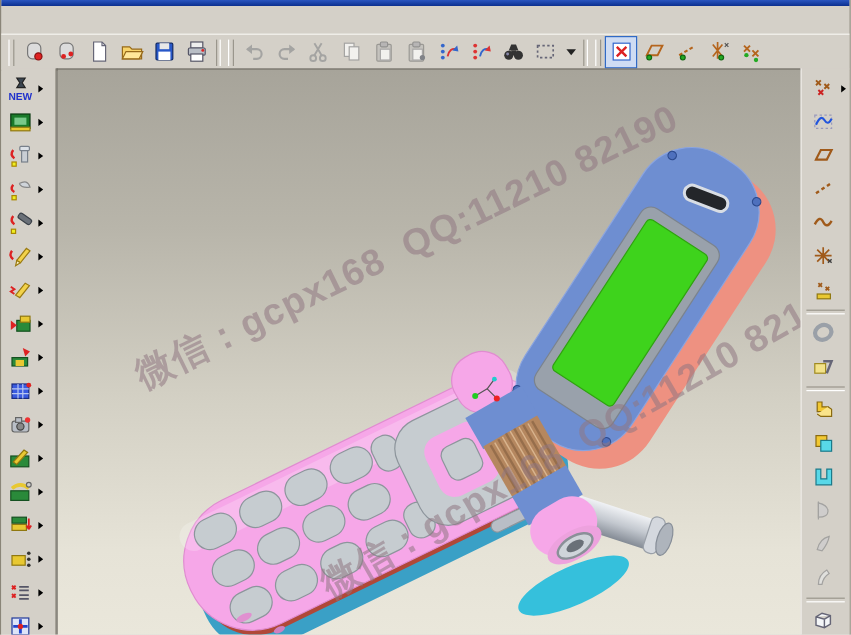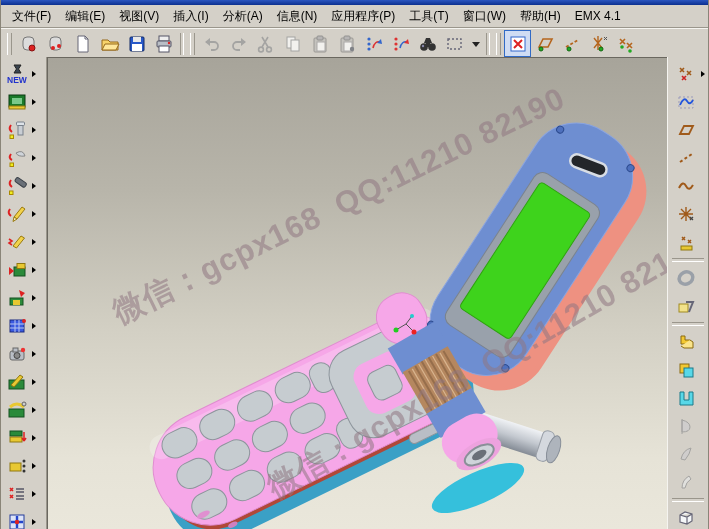--- a/index.html
+++ b/index.html
@@ -21,51 +21,36 @@
   .tb-btn.disabled .icon{filter:grayscale(.9);opacity:.7}
   .tb-sep{width:2px;height:22px;border-left:1px solid #9a968c;border-right:1px solid #fff;margin:0 3px;flex:0 0 auto}
   .tb-grip{width:3px;height:22px;border-left:1px solid #fff;border-right:1px solid #9a968c;margin:0 3px;flex:0 0 auto}
   .flyout{width:0;height:0;border-top:3px solid transparent;border-bottom:3px solid transparent;border-left:4px solid #000;margin-left:4px}
   .side{position:absolute;top:57px;bottom:0;display:flex;flex-direction:column;padding-top:3px;box-sizing:border-box;background:var(--toolbar-bg)}
   .side.left{left:0;width:46px;border-right:1px solid #9a968c}
   .side.right{right:0;width:41px;border-left:1px solid #f5f4f0}
   .side .tb-btn{width:auto;height:26px;justify-content:flex-start;padding-left:4px}
   .side.right .tb-btn{padding-left:6px}
   .side .tb-sep{width:auto;height:2px;border-left:none;border-right:none;border-top:1px solid #9a968c;border-bottom:1px solid #fff;margin:2px 4px}
-  .icon{display:inline-flex;width:22px;height:22px;align-items:center;justify-content:center}
+  .icon{display:inline-flex;width:22px;height:22px;align-items:flex-start;justify-content:center}
   .viewport{position:absolute;left:46px;right:41px;top:57px;bottom:0;overflow:hidden;
        border-left:1px solid #6a675f;border-top:1px solid #6a675f;
        background:linear-gradient(180deg,#a7a49a 0%,#b8b5aa 28%,#d3d0c4 58%,#e6e3d7 85%,#eae7db 100%)}
   svg.scene{position:absolute;left:0;top:0}
   .wm{position:absolute;font-size:31px;font-weight:bold;color:var(--watermark,rgba(143,118,130,.55));
       white-space:pre;transform-origin:left top;letter-spacing:1px}
   .wm1{left:58px;top:238px;transform:rotate(-26deg)}
   .wm2{left:212px;top:414px;transform:rotate(-30deg)}
 </style>
 </head>
 <body>
 
 <div class="app">
   <div class="title-strip"></div>
 
-  <div class="menubar">
-    <div class="menu-items" id="menu-items">
-        <span class="menu-item">文件(F)</span>
-        <span class="menu-item">编辑(E)</span>
-        <span class="menu-item">视图(V)</span>
-        <span class="menu-item">插入(I)</span>
-        <span class="menu-item">分析(A)</span>
-        <span class="menu-item">信息(N)</span>
-        <span class="menu-item">应用程序(P)</span>
-        <span class="menu-item">工具(T)</span>
-        <span class="menu-item">窗口(W)</span>
-        <span class="menu-item">帮助(H)</span>
-        <span class="menu-item">EMX 4.1</span>
-      </div>
-  </div>
 
   <div class="toolbar-row">
     <div class="tb-row" id="toolbar-main">
         <div class="tb-grip"></div>
         <div class="tb-btn">
           <span class="icon">
             <svg width="20" height="20" viewBox="0 0 20 20">
               <rect x="4" y="3" width="11" height="13" rx="4" fill="#dcdcdc" stroke="#777"></rect>
               <circle cx="13" cy="14" r="3" fill="#d22" stroke="#811"></circle>
             </svg>

